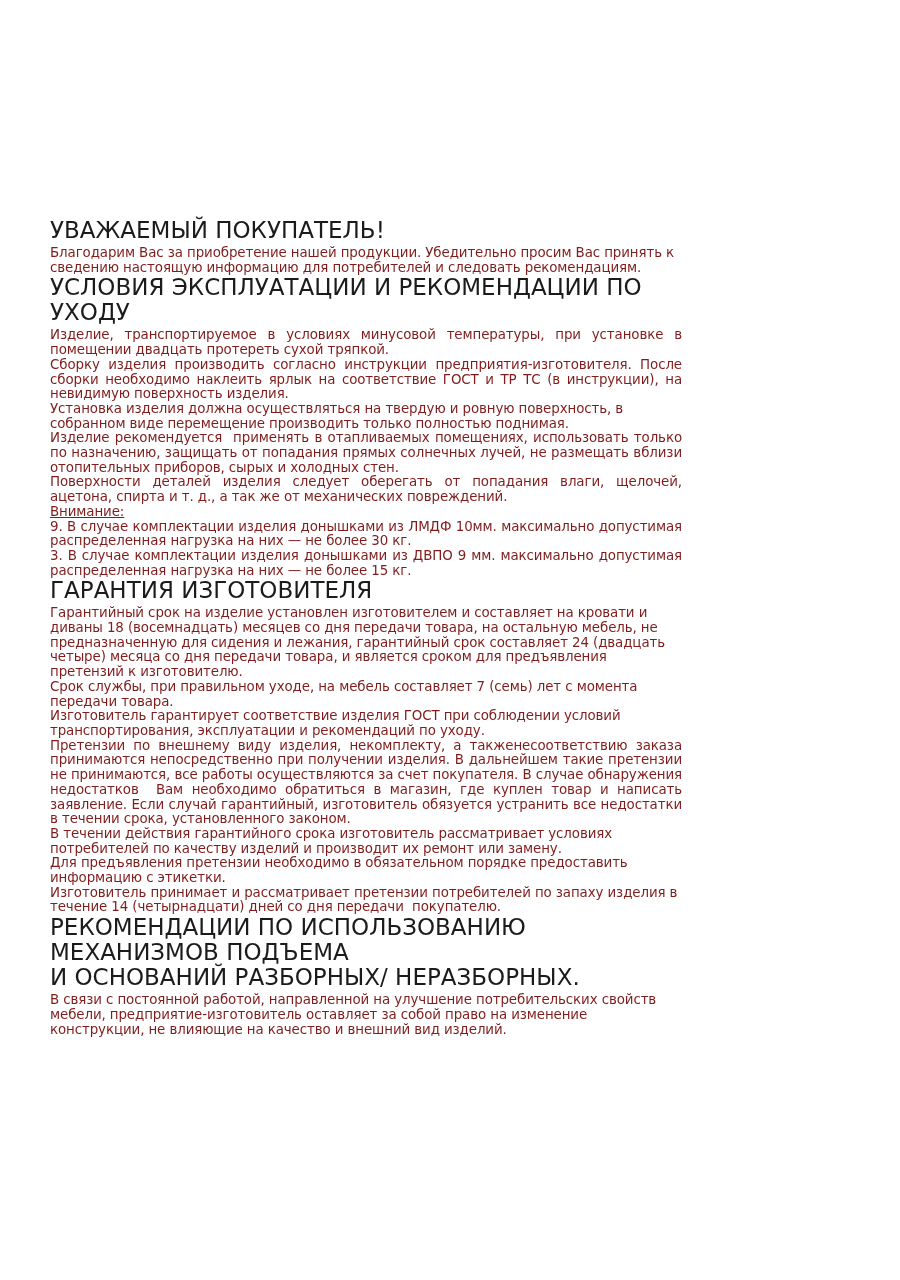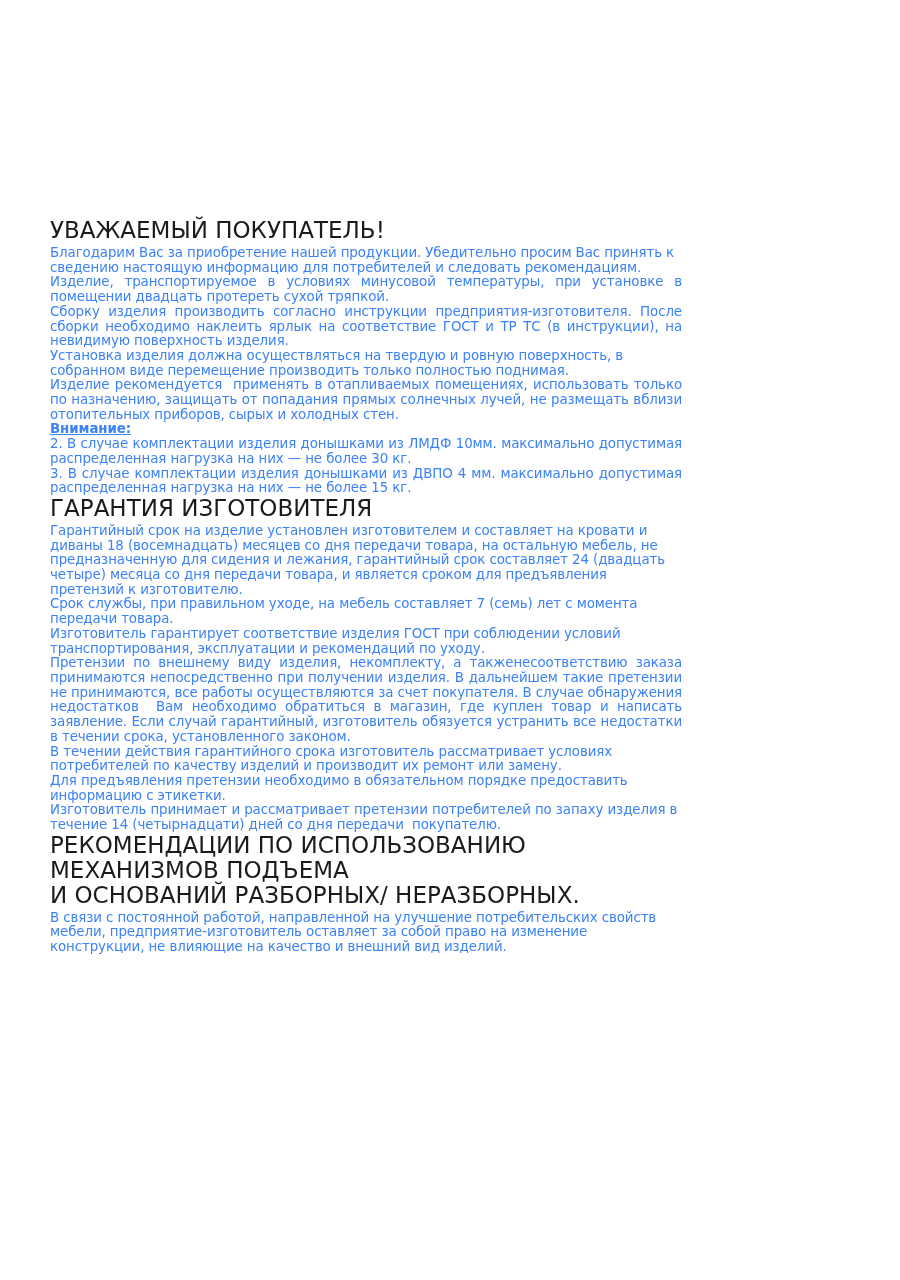--- a/index.html
+++ b/index.html
@@ -30,47 +30,49 @@
   }
   .mt-s2 { margin-top: 15px; }
   .mt-s3 { margin-top: 26px; }
   .mt-s4 { margin-top: 17px; }
   p {
     margin: 0;
     font-size: 13.4px;
     line-height: 14.7px;
     letter-spacing: -0.1px;
     white-space: pre-wrap;
-    color: #3b82f6;
+    color: #7f1d1d;
   }
   p.just { text-align: justify; }
   p.left { text-align: left; }
   p.attn {
-    font-weight: bold;
+    font-weight: normal;
     text-decoration: underline;
   }
 </style>
 </head>
 <body>
 
 <div class="page">
 
   <section>
     <h1 class="h">УВАЖАЕМЫЙ ПОКУПАТЕЛЬ!</h1>
     <p class="left">Благодарим Вас за приобретение нашей продукции. Убедительно просим Вас принять к сведению настоящую информацию для потребителей и следовать рекомендациям.</p>
   </section>
 
   <section>
+    <h1 class="h mt-s2">УСЛОВИЯ ЭКСПЛУАТАЦИИ И РЕКОМЕНДАЦИИ ПО УХОДУ</h1>
     <p class="just">Изделие, транспортируемое в условиях минусовой температуры, при установке в помещении двадцать протереть сухой тряпкой.</p>
     <p class="just">Сборку изделия производить согласно инструкции предприятия-изготовителя. После сборки необходимо наклеить ярлык на соответствие ГОСТ и ТР ТС (в инструкции), на невидимую поверхность изделия.</p>
     <p class="left">Установка изделия должна осуществляться на твердую и ровную поверхность, в собранном виде перемещение производить только полностью поднимая.</p>
     <p class="just">Изделие рекомендуется  применять в отапливаемых помещениях, использовать только по назначению, защищать от попадания прямых солнечных лучей, не размещать вблизи отопительных приборов, сырых и холодных стен.</p>
+    <p class="just">Поверхности деталей изделия следует оберегать от попадания влаги, щелочей, ацетона, спирта и т. д., а так же от механических повреждений.</p>
     <p class="left attn">Внимание:</p>
-    <p class="just">2. В случае комплектации изделия донышками из ЛМДФ 10мм. максимально допустимая распределенная нагрузка на них — не более 30 кг.</p>
-    <p class="just">3. В случае комплектации изделия донышками из ДВПО 4 мм. максимально допустимая распределенная нагрузка на них — не более 15 кг.</p>
+    <p class="just">9. В случае комплектации изделия донышками из ЛМДФ 10мм. максимально допустимая распределенная нагрузка на них — не более 30 кг.</p>
+    <p class="just">3. В случае комплектации изделия донышками из ДВПО 9 мм. максимально допустимая распределенная нагрузка на них — не более 15 кг.</p>
   </section>
 
   <section>
     <h1 class="h mt-s3">ГАРАНТИЯ ИЗГОТОВИТЕЛЯ</h1>
     <p class="left">Гарантийный срок на изделие установлен изготовителем и составляет на кровати и диваны 18 (восемнадцать) месяцев со дня передачи товара, на остальную мебель, не предназначенную для сидения и лежания, гарантийный срок составляет 24 (двадцать четыре) месяца со дня передачи товара, и является сроком для предъявления претензий к изготовителю.</p>
     <p class="left">Срок службы, при правильном уходе, на мебель составляет 7 (семь) лет с момента передачи товара.</p>
     <p class="left">Изготовитель гарантирует соответствие изделия ГОСТ при соблюдении условий транспортирования, эксплуатации и рекомендаций по уходу.</p>
     <p class="just">Претензии по внешнему виду изделия, некомплекту, а такженесоответствию заказа принимаются непосредственно при получении изделия. В дальнейшем такие претензии не принимаются, все работы осуществляются за счет покупателя. В случае обнаружения недостатков  Вам необходимо обратиться в магазин, где куплен товар и написать заявление. Если случай гарантийный, изготовитель обязуется устранить все недостатки в течении срока, установленного законом.</p>
     <p class="left">В течении действия гарантийного срока изготовитель рассматривает условиях потребителей по качеству изделий и производит их ремонт или замену.</p>
     <p class="left">Для предъявления претензии необходимо в обязательном порядке предоставить информацию с этикетки.</p>

